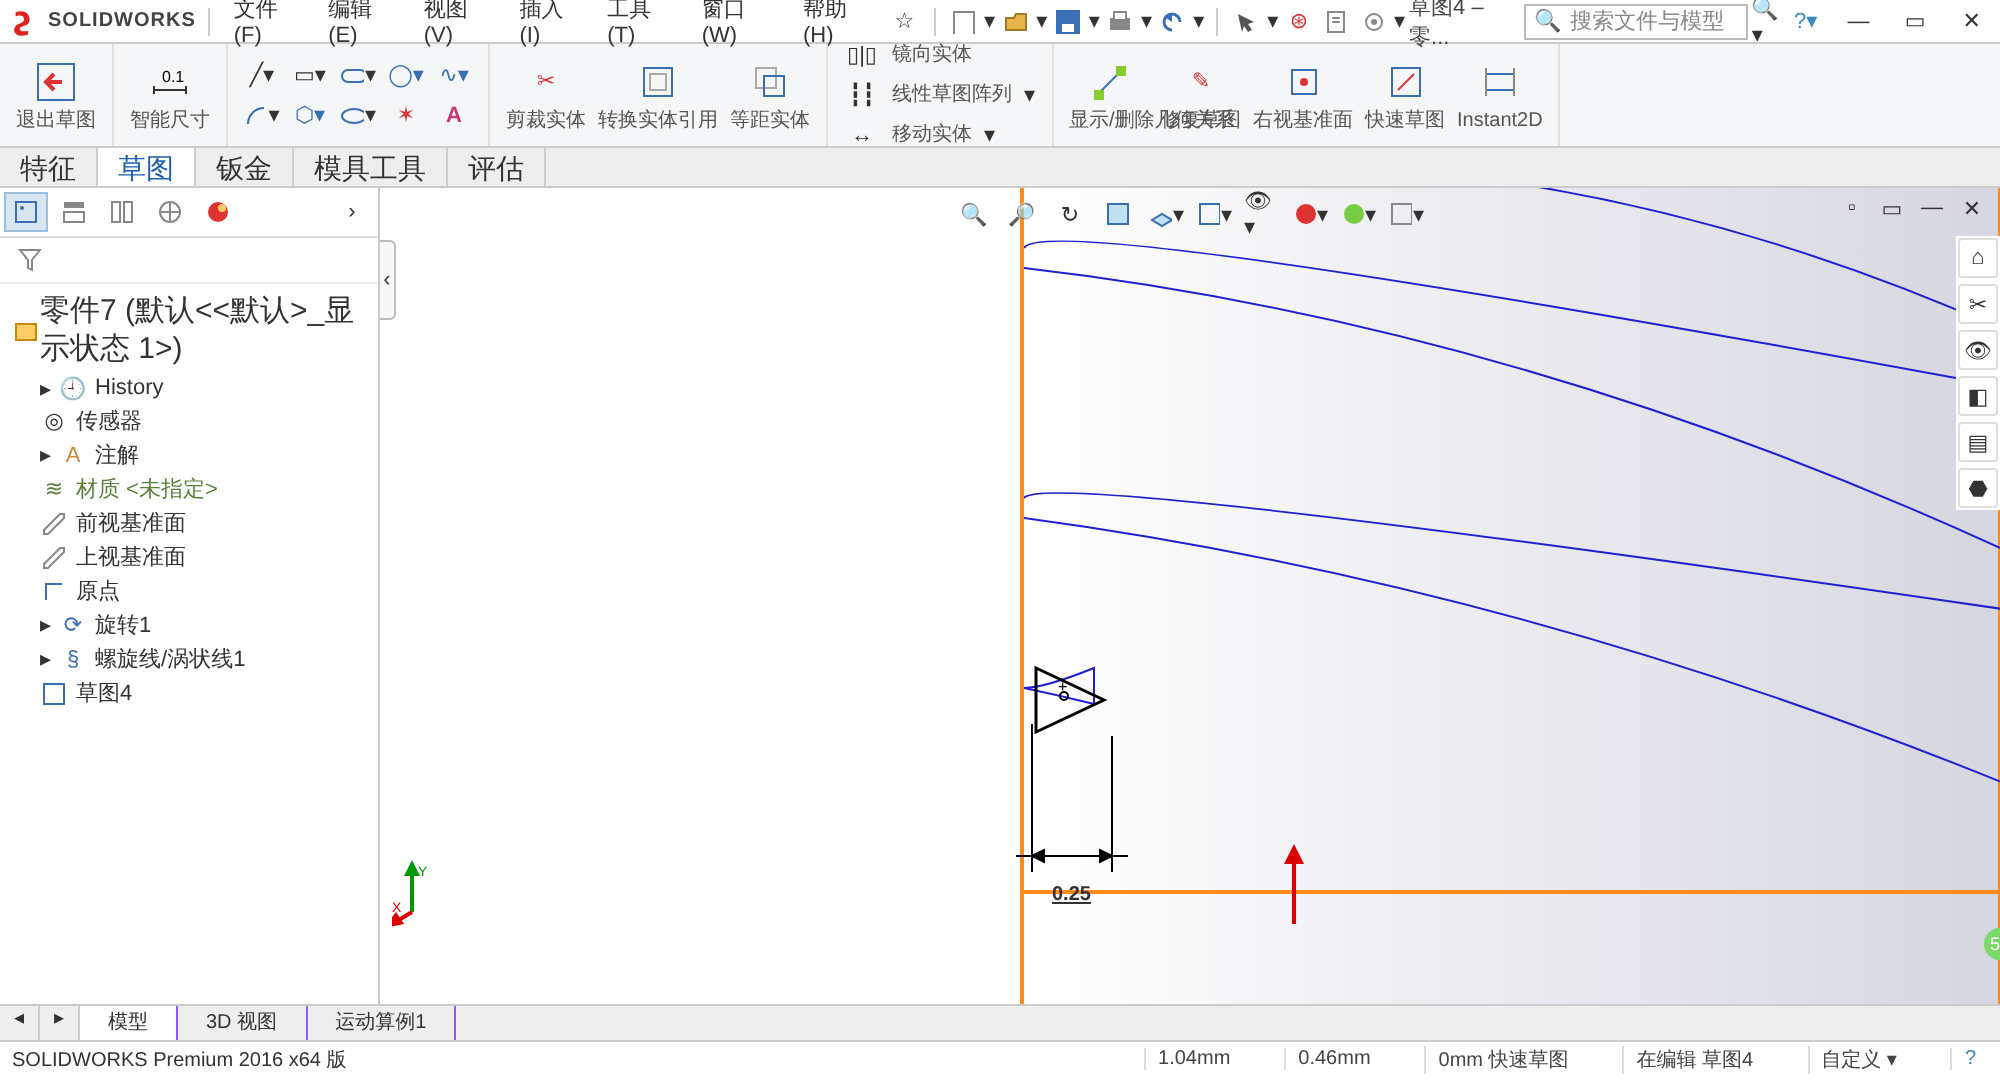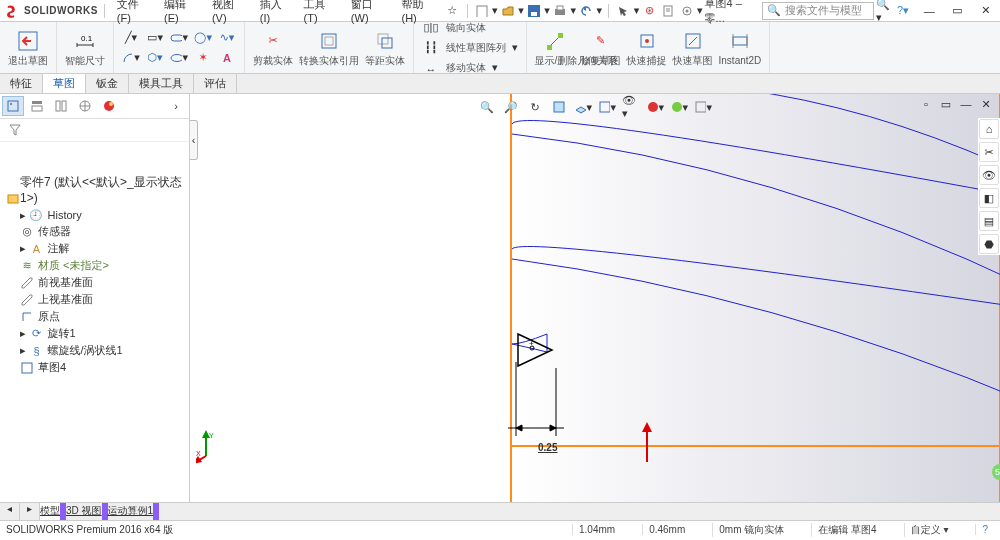--- a/index.html
+++ b/index.html
@@ -18,47 +18,47 @@
   
   .ribbon { display: flex; height: 52px; background: #f4f6f8; border-bottom: 1px solid #ccc; }
   .ribbon-group { display: flex; flex-direction: column; align-items: center; justify-content: center; padding: 2px 8px; border-right: 1px solid #e0e0e0; }
   .rg-row { display: flex; gap: 6px; align-items: center; }
   .rg-col { display: flex; flex-direction: column; gap: 2px; }
   .rg-label { font-size: 10px; color: #555; line-height: 1.2; white-space: nowrap; }
   .big { flex-direction: column; gap: 2px; }
   .big .tb-icon { width: 24px; height: 24px; }
   
   .tabstrip { display: flex; height: 20px; background: #eee; border-bottom: 1px solid #ccc; }
-  .tab { padding: 2px 10px; border-right: 1px solid #ccc; font-size: 11px; cursor: default; background: #eee; }
+  .tab { padding: 2px 10px; border-right: 1px solid #ccc; font-size: 14px; cursor: default; background: #eee; }
   .tab.active { background: #fff; color: #1a5fb4; }
   
   .main { display: flex; height: 408px; background: #fff; }
   .left-panel { width: 190px; display: flex; flex-direction: column; border-right: 1px solid #ccc; }
   .lp-icons { display: flex; gap: 2px; padding: 2px; border-bottom: 1px solid #ddd; }
   .lp-ico { width: 22px; height: 20px; display: inline-flex; align-items: center; justify-content: center; border: 1px solid transparent; }
   .lp-ico.active { background: #d8e6f4; border-color: #9bc1e5; }
   .lp-filter { padding: 2px 6px; border-bottom: 1px solid #eee; }
   .tree { flex: 1; overflow: auto; padding: 2px; }
-  .tree-root { display: flex; align-items: flex-end; padding: 2px 4px; font-size: 12px; margin-top: 28px; }
+  .tree-root { display: flex; align-items: center; padding: 2px 4px; font-size: 15px; }
   .tree-item { display: flex; align-items: center; padding: 1px 4px 1px 18px; font-size: 11px; gap: 4px; cursor: default; }
   .ti-icon { width: 14px; height: 14px; display: inline-flex; align-items: center; justify-content: center; }
   .material { color: #5a7e3a; }
   
   .viewport { flex: 1; position: relative; display: flex; flex-direction: column; }
   .vp-toolbar { position: absolute; top: 4px; left: 50%; transform: translateX(-50%); display: flex; gap: 6px; z-index: 5; }
   .canvas { flex: 1; position: relative; overflow: hidden; }
   .gradient-box { position: absolute; right: 0; top: 0; width: 490px; height: 100%; background: linear-gradient(90deg, #fff 0%, #d6d6e0 100%); border-left: 2px solid #ff8c1a; border-right: 1px solid #ff8c1a; }
   .axis-line-orange { position: absolute; left: 0; bottom: 55px; width: 100%; height: 2px; background: #ff8c1a; }
   .helix { position: absolute; left: 0; top: -10px; width: 520px; height: 370px; pointer-events: none; }
   .dim-text { position: absolute; font-size: 10px; font-weight: bold; text-decoration: underline; }
   .dim-lines { stroke: #000; stroke-width: 1; }
   .red-arrow { position: absolute; }
   .triad { position: absolute; left: 6px; bottom: 36px; }
   .bottom-tabs { display: flex; height: 18px; background: #eee; border-top: 1px solid #ccc; font-size: 10px; }
-  .btab { padding: 1px 0; border-right: 6px solid #8b5cf6; background: #eee; text-decoration: underline; }
+  .btab { padding: 1px 14px; border-right: 1px solid #8b5cf6; background: #eee; }
   .btab.sel { background: #fff; }
   
   .statusbar { display: flex; align-items: center; height: 18px; background: #fff; border-top: 1px solid #ccc; font-size: 10px; padding: 0 6px; gap: 21px; }
   .status-spacer { flex: 1; }
   .status-cell { padding: 0 6px; border-left: 1px solid #ddd; color: #444; }
   .badge { width: 16px; height: 16px; border-radius: 50%; background: #7bd86b; color: #fff; font-size: 9px; display: inline-flex; align-items: center; justify-content: center; position: absolute; right: -8px; bottom: 22px; }
   .flyout { position: absolute; left: 190px; top: 120px; width: 8px; height: 40px; border: 1px solid #bbb; border-left: none; border-radius: 0 3px 3px 0; background: #f7f7f7; display:flex; align-items:center; justify-content:center;}
   .vp-top-right-icons { position:absolute; right:6px; top:2px; z-index:7; display:flex; gap:4px;}
   .vp-top-right-icons .tb-icon{width:16px;height:16px;}
   .right-sidebar { position:absolute; right:0; top:24px; display:flex; flex-direction:column; gap:3px; background:#fff; padding:1px; z-index:6;}
@@ -239,21 +239,21 @@
         <span class="tb-icon" style="color:#d33;">✎</span>
         <span class="rg-label">修复草图</span>
       </div>
       <div class="big" style="display:flex;flex-direction:column;align-items:center;">
         <span class="tb-icon">
             <svg width="20" height="20">
               <rect x="4" y="4" width="12" height="12" fill="none" stroke="#3b6fb5"></rect>
               <circle cx="10" cy="10" r="2" fill="#d33"></circle>
             </svg>
           </span>
-        <span class="rg-label">快速捕捉</span>
+        <span class="rg-label">右视基准面</span>
       </div>
       <div class="big" style="display:flex;flex-direction:column;align-items:center;">
         <span class="tb-icon">
             <svg width="20" height="20">
               <rect x="3" y="3" width="14" height="14" fill="none" stroke="#3b6fb5"></rect>
               <path d="M6 14l8-8" stroke="#d33"></path>
             </svg>
           </span>
         <span class="rg-label">快速草图</span>
       </div>
@@ -465,21 +465,21 @@
 
         <svg style="position:absolute;left:-40px;top:264px;" width="120" height="100">
           <g class="dim-lines">
             <line x1="44" y1="4" x2="44" y2="78"></line>
             <line x1="84" y1="10" x2="84" y2="78"></line>
             <line x1="36" y1="70" x2="92" y2="70"></line>
             <path d="M44 70 l6 -3 v6 z" fill="#000"></path>
             <path d="M84 70 l-6 -3 v6 z" fill="#000"></path>
           </g>
         </svg>
-        <span class="dim-text" style="left:26px;top:348px;">0.25</span>
+        <span class="dim-text" style="left:14px;top:348px;">0.25</span>
       </div>
 
       <svg class="triad" width="40" height="40">
         <line x1="10" y1="30" x2="10" y2="8" stroke="#090" stroke-width="2"></line>
           <path d="M6 12 L10 4 L14 12 Z" fill="#090"></path>
         <line x1="10" y1="30" x2="0" y2="36" stroke="#d00" stroke-width="2"></line>
           <path d="M2 30 L-4 38 L6 36 Z" fill="#d00"></path>
         <text x="13" y="12" font-size="7" fill="#090">Y</text>
         <text x="0" y="30" font-size="7" fill="#d00">X</text>
       </svg>
@@ -494,17 +494,17 @@
   <span class="btab sel">模型</span>
   <span class="btab">3D 视图</span>
   <span class="btab">运动算例1</span>
 </div>
 
 <div class="statusbar">
   <span>SOLIDWORKS Premium 2016 x64 版</span>
   <span class="status-spacer"></span>
   <span class="status-cell">1.04mm</span>
   <span class="status-cell">0.46mm</span>
-  <span class="status-cell">0mm 镜向实体</span>
+  <span class="status-cell">0mm 快速草图</span>
   <span class="status-cell">在编辑 草图4</span>
   <span class="status-cell">自定义 ▾</span>
   <span class="status-cell" style="color:#3b88c4;">?</span>
 </div>
 
 </body></html>

